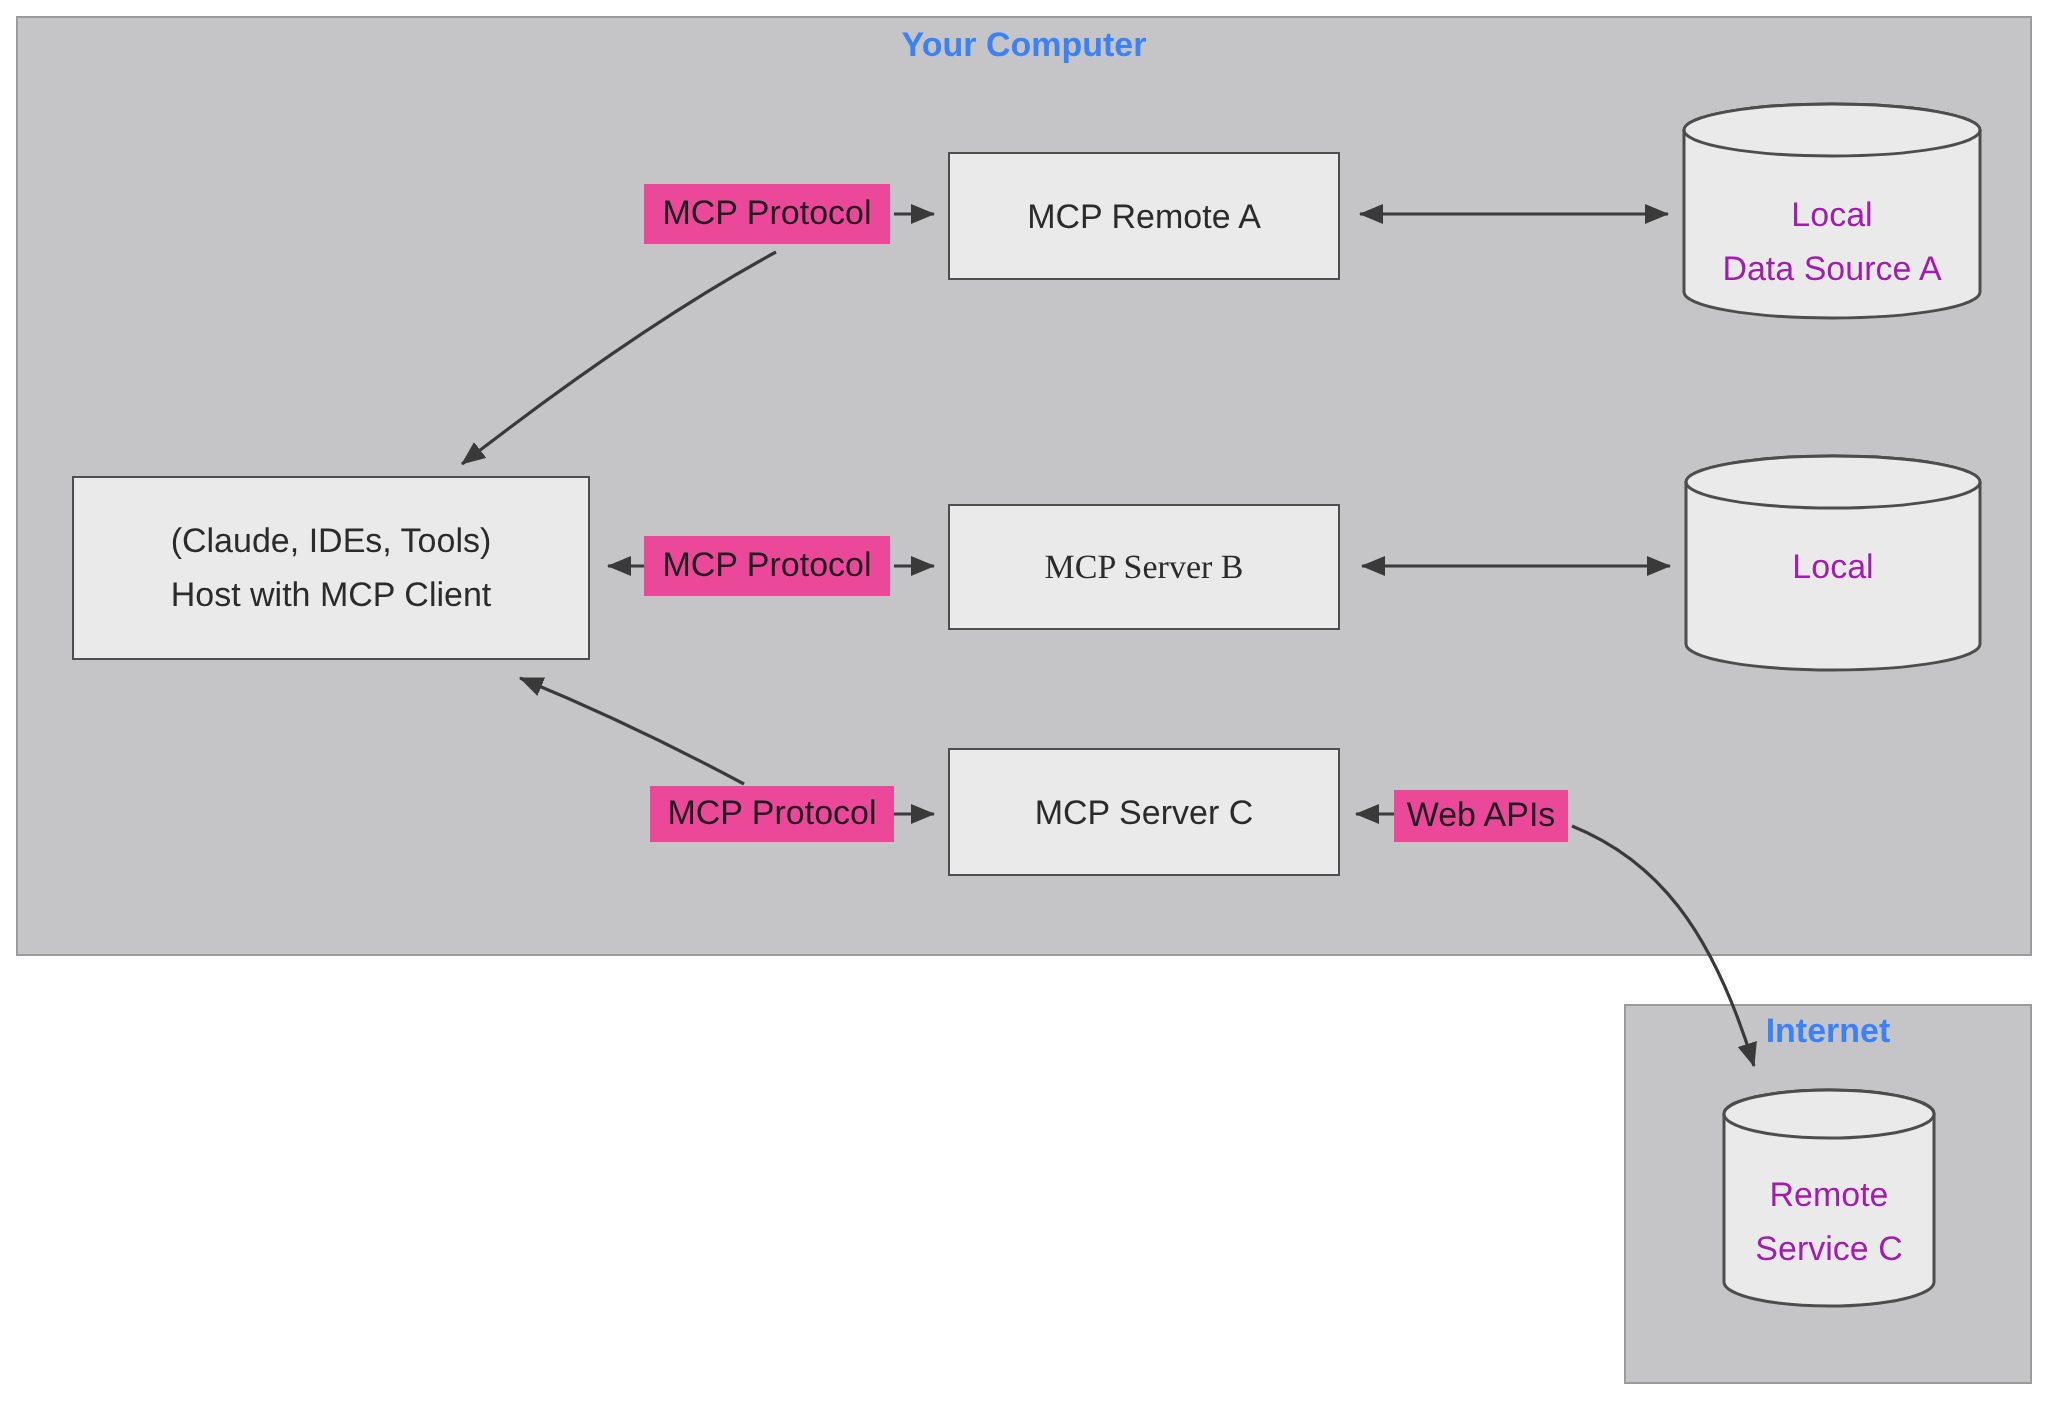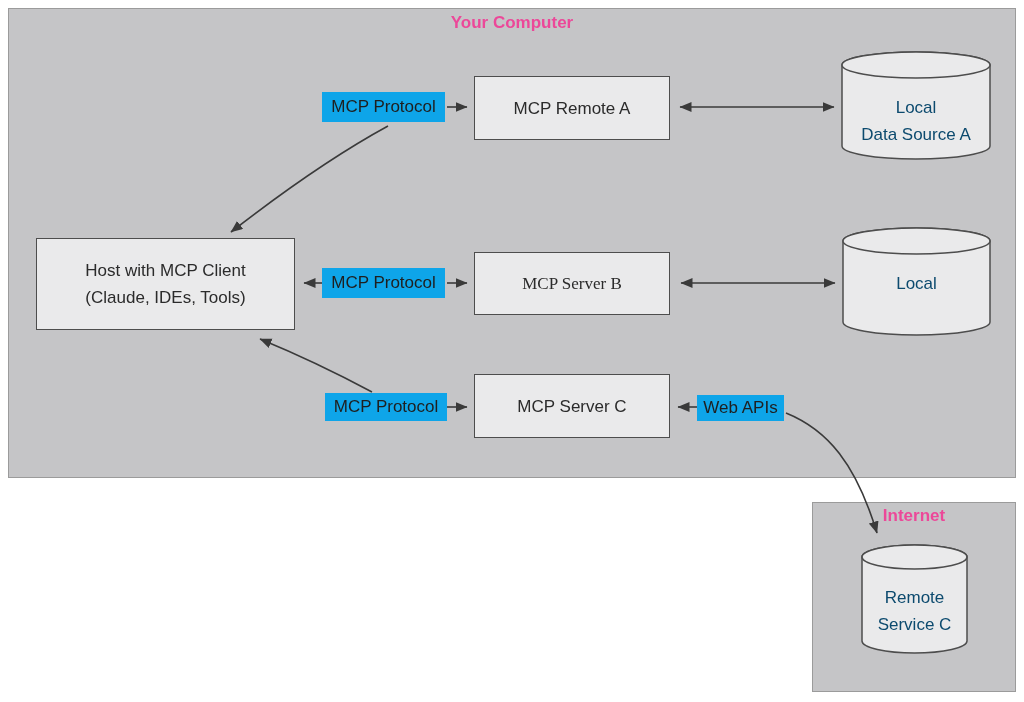--- a/index.html
+++ b/index.html
@@ -18,21 +18,21 @@
     z-index: 0;
   }
   .outer-box { left: 8px; top: 8px; width: 1008px; height: 470px; }
   .internet-box { left: 812px; top: 502px; width: 204px; height: 190px; }
   .group-title {
     position: absolute;
     width: 100%;
     text-align: center;
     font-size: 17px;
     font-weight: 700;
-    color: #ec4899;
+    color: #3b82f6;
     z-index: 2;
   }
   .outer-title { left: 8px; top: 13px; width: 1008px; }
   .internet-title { left: 812px; top: 506px; width: 204px; }
 
   .node-box {
     position: absolute;
     background: #eaeaeb;
     border: 1.5px solid #4d4d4d;
     display: flex;
@@ -45,39 +45,39 @@
     line-height: 27px;
     z-index: 2;
   }
   .host-box   { left: 36px;  top: 238px; width: 259px; height: 92px; }
   .server-a   { left: 474px; top: 76px;  width: 196px; height: 64px; }
   .server-b   { left: 474px; top: 252px; width: 196px; height: 63px; font-family: Liberation Serif, serif; }
   .server-c   { left: 474px; top: 374px; width: 196px; height: 64px; }
 
   .edge-label {
     position: absolute;
-    background: #0ea5e9;
+    background: #ec4899;
     color: #1f1f1f;
     font-size: 17px;
     display: flex;
     align-items: center;
     justify-content: center;
     text-align: center;
     z-index: 2;
   }
   .protocol-a { left: 322px; top: 92px;  width: 123px; height: 30px; }
   .protocol-b { left: 322px; top: 268px; width: 123px; height: 30px; }
   .protocol-c { left: 325px; top: 393px; width: 122px; height: 28px; }
   .web-apis   { left: 697px; top: 395px; width: 87px;  height: 26px; }
 
   .cyl-text {
     position: absolute;
     text-align: center;
     font-size: 17px;
-    color: #0c4a6e;
+    color: #a21caf;
     line-height: 27px;
     z-index: 2;
   }
   .cyl-text-a { left: 842px; top: 94px;  width: 148px; }
   .cyl-text-b { left: 843px; top: 270px; width: 147px; }
   .cyl-text-c { left: 862px; top: 584px; width: 105px; }
 
   svg.overlay {
     position: absolute;
     left: 0; top: 0;
@@ -128,22 +128,22 @@
     <path class="edge" d="M758,283 L835,283" marker-end="url(#arrow)"></path>
     <path class="edge" d="M758,283 L681,283" marker-end="url(#arrow)"></path>
 
     <path class="edge" d="M372,392 Q316,362 260,339" marker-end="url(#arrow)"></path>
     <path class="edge" d="M447,407 L467,407" marker-end="url(#arrow)"></path>
     <path class="edge" d="M697,407 L678,407" marker-end="url(#arrow)"></path>
     <path class="edge" d="M786,413 C828,430 856,464 877,533" marker-end="url(#arrow)"></path>
   </svg>
 
   <div class="node-box host-box">
+    <div>(Claude, IDEs, Tools)</div>
     <div>Host with MCP Client</div>
-    <div>(Claude, IDEs, Tools)</div>
   </div>
   <div class="node-box server-a">
     <div>MCP Remote A</div>
   </div>
   <div class="node-box server-b">
     <div>MCP Server B</div>
   </div>
   <div class="node-box server-c">
     <div>MCP Server C</div>
   </div>

